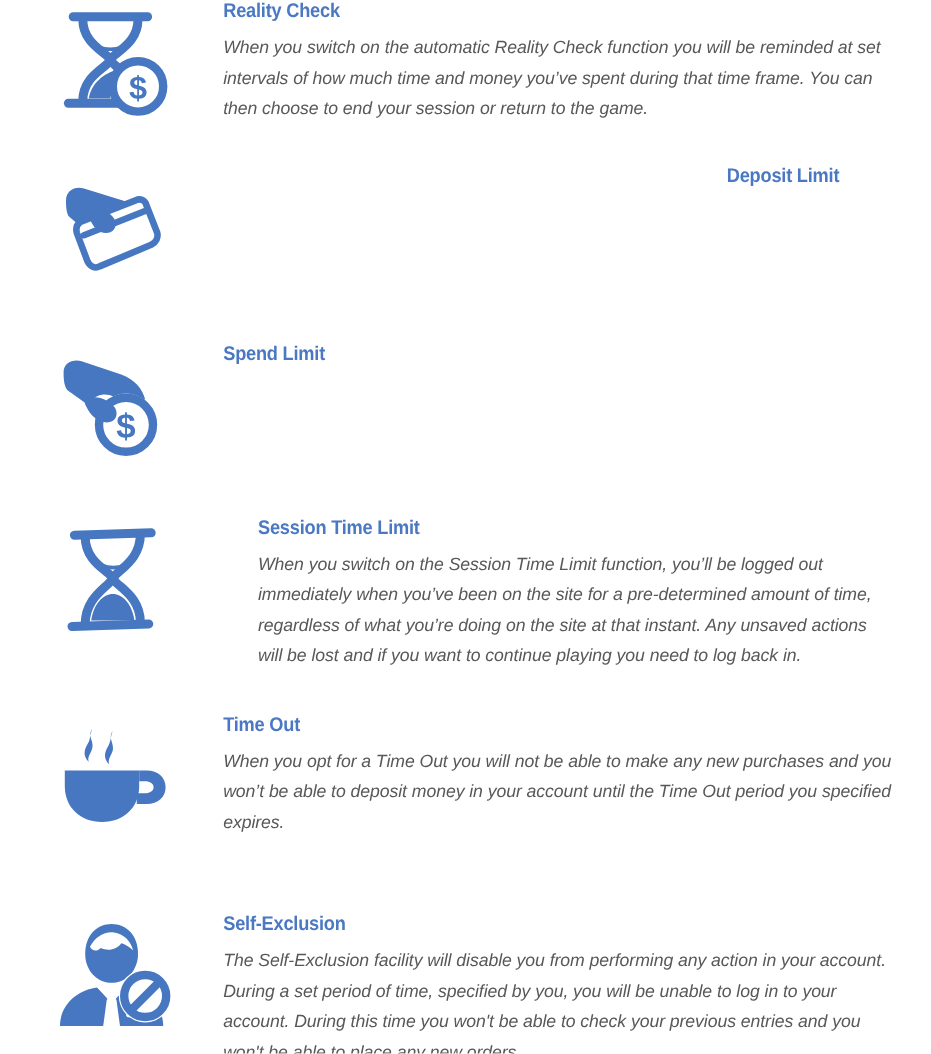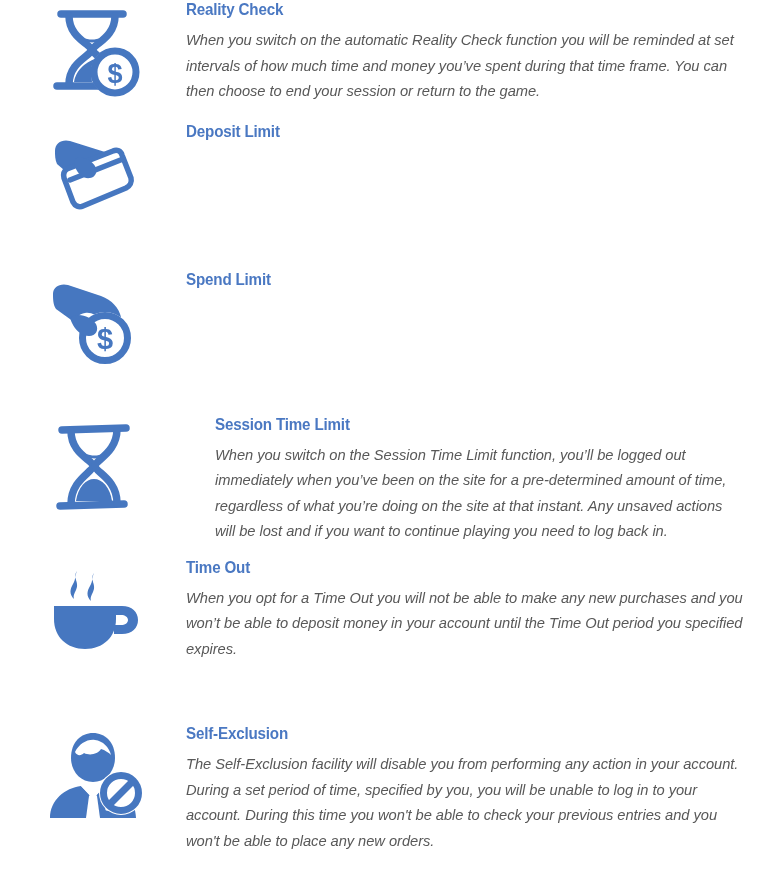--- a/index.html
+++ b/index.html
@@ -62,24 +62,24 @@
     color: #585858;
     font-size: 14.7px;
     line-height: 25.5px;
     margin: 0;
     max-width: 570px;
     letter-spacing: -0.05px;
     font-style: italic;
   }
   
   .f0 { margin-top: 0px; }
-  .f1 { margin-top: 17px; }
+  .f1 { margin-top: 33px; text-align: right; }
   .f2 { margin-top: 46px; }
   .f3 { margin-top: 43px; gap: 29px; }
-  .f4 { margin-top: 13px; align-items: center; }
+  .f4 { margin-top: 34px; }
   .f5 { margin-top: 62px; }
 </style>
 </head>
 <body>
 
 <div class="page">
 
   <section class="feature f0">
     <div class="icon-col">
       <span class="icon-box">

